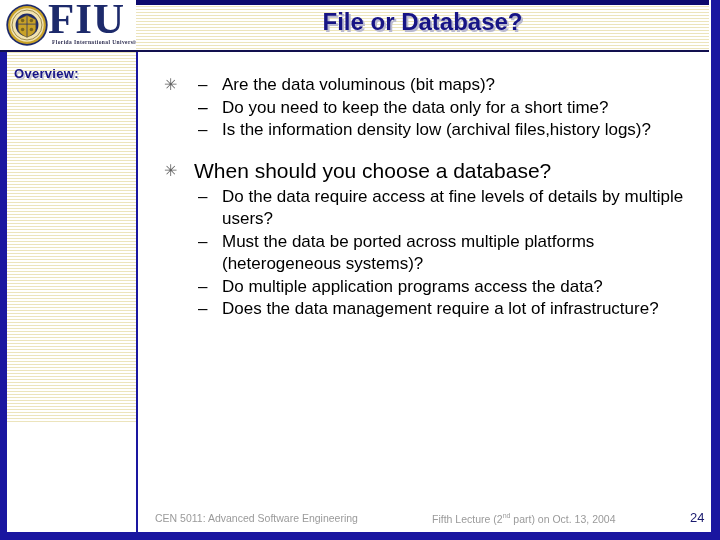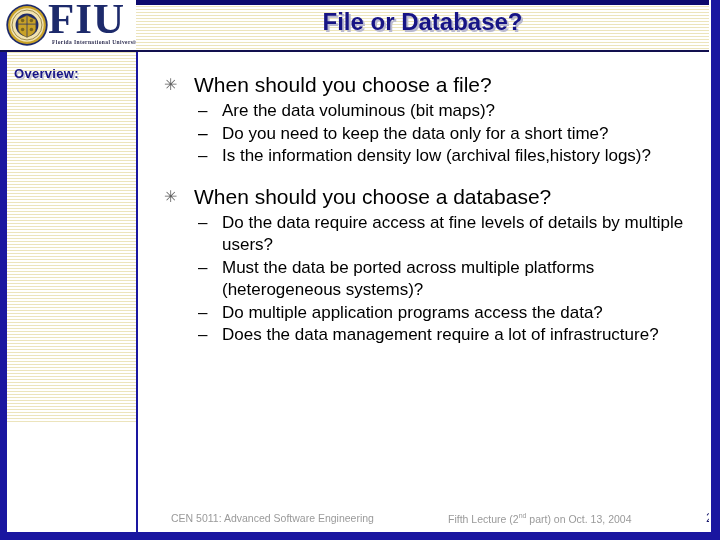--- a/index.html
+++ b/index.html
@@ -258,21 +258,21 @@
     left: 38px;
     top: 0;
     font-size: 17px;
     color: #000000;
   }
   #gap-sections { height: 16px; }
 
   
   #footer {
     position: absolute;
-    left: 16px;
+    left: 0;
     bottom: 8px;
     width: 582px;
     height: 24px;
     z-index: 20;
   }
   #footer-left {
     position: absolute;
     left: 155px;
     top: 4px;
     font-size: 10.5px;
@@ -354,21 +354,21 @@
       </div>
       <div class="nav-btn" style="top: 215px;">
         <span class="nav-label">Boundary Cond.</span>
       </div>
       <div class="nav-btn" style="top: 239px;">
         <span class="nav-label">Summary</span>
       </div>
     </div>
 
   <div id="content">
-      <div class="lvl1"><span class="b1">✳</span><span>When should you  choose a file?</span></div>
+      <div class="lvl1"><span class="b1">✳</span></div>
       <div class="sub-list">
         <div class="lvl2"><span class="b2">–</span><span>Are the data voluminous (bit maps)?</span></div>
         <div class="lvl2"><span class="b2">–</span></div>
         <div class="lvl2"><span class="b2">–</span><span>Do you need to keep the data only for a short time?</span></div>
         <div class="lvl2"><span class="b2">–</span><span>Is the information density low (archival files,history logs)?</span></div>
       </div>
       <div id="gap-sections"></div>
       <div class="lvl1"><span class="b1">✳</span><span>When should you choose a database?</span></div>
       <div class="sub-list">
         <div class="lvl2"><span class="b2">–</span><span>Do the data require access at fine levels of details by multiple users?</span></div>

